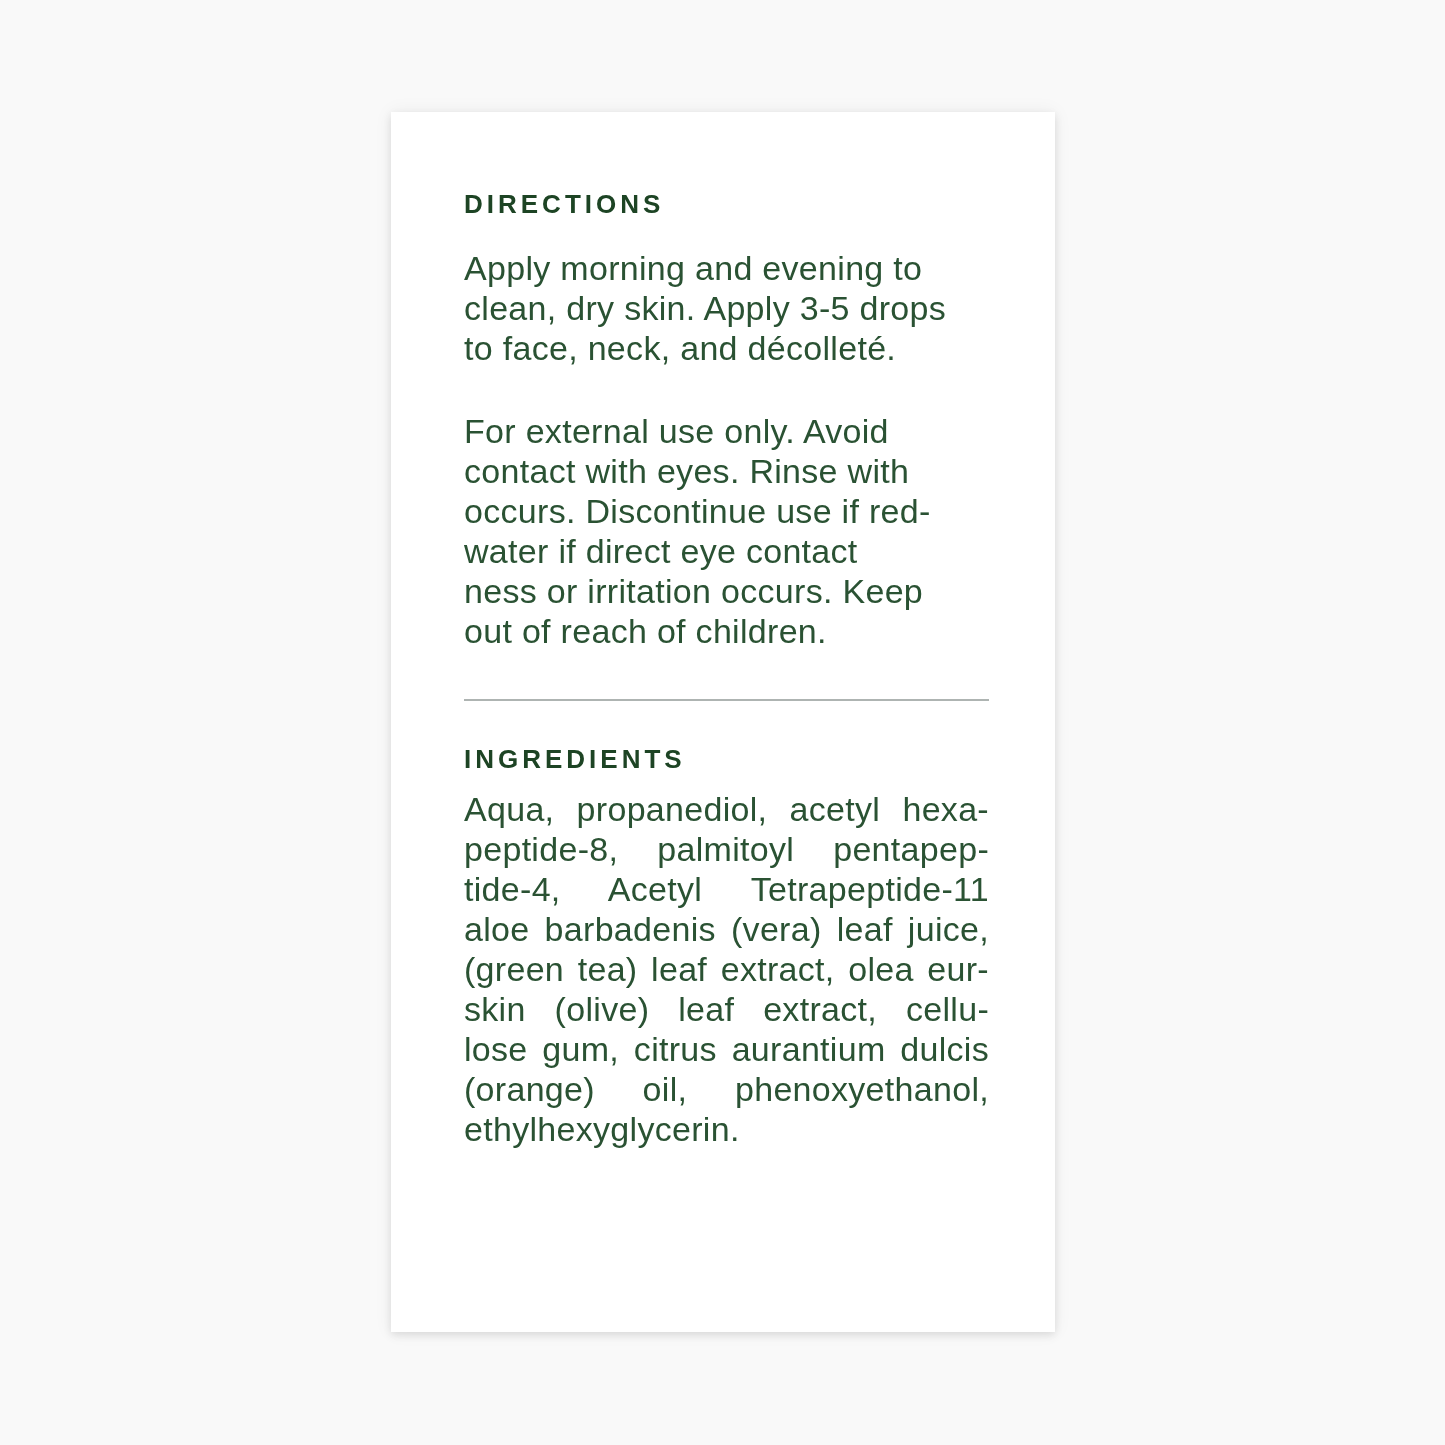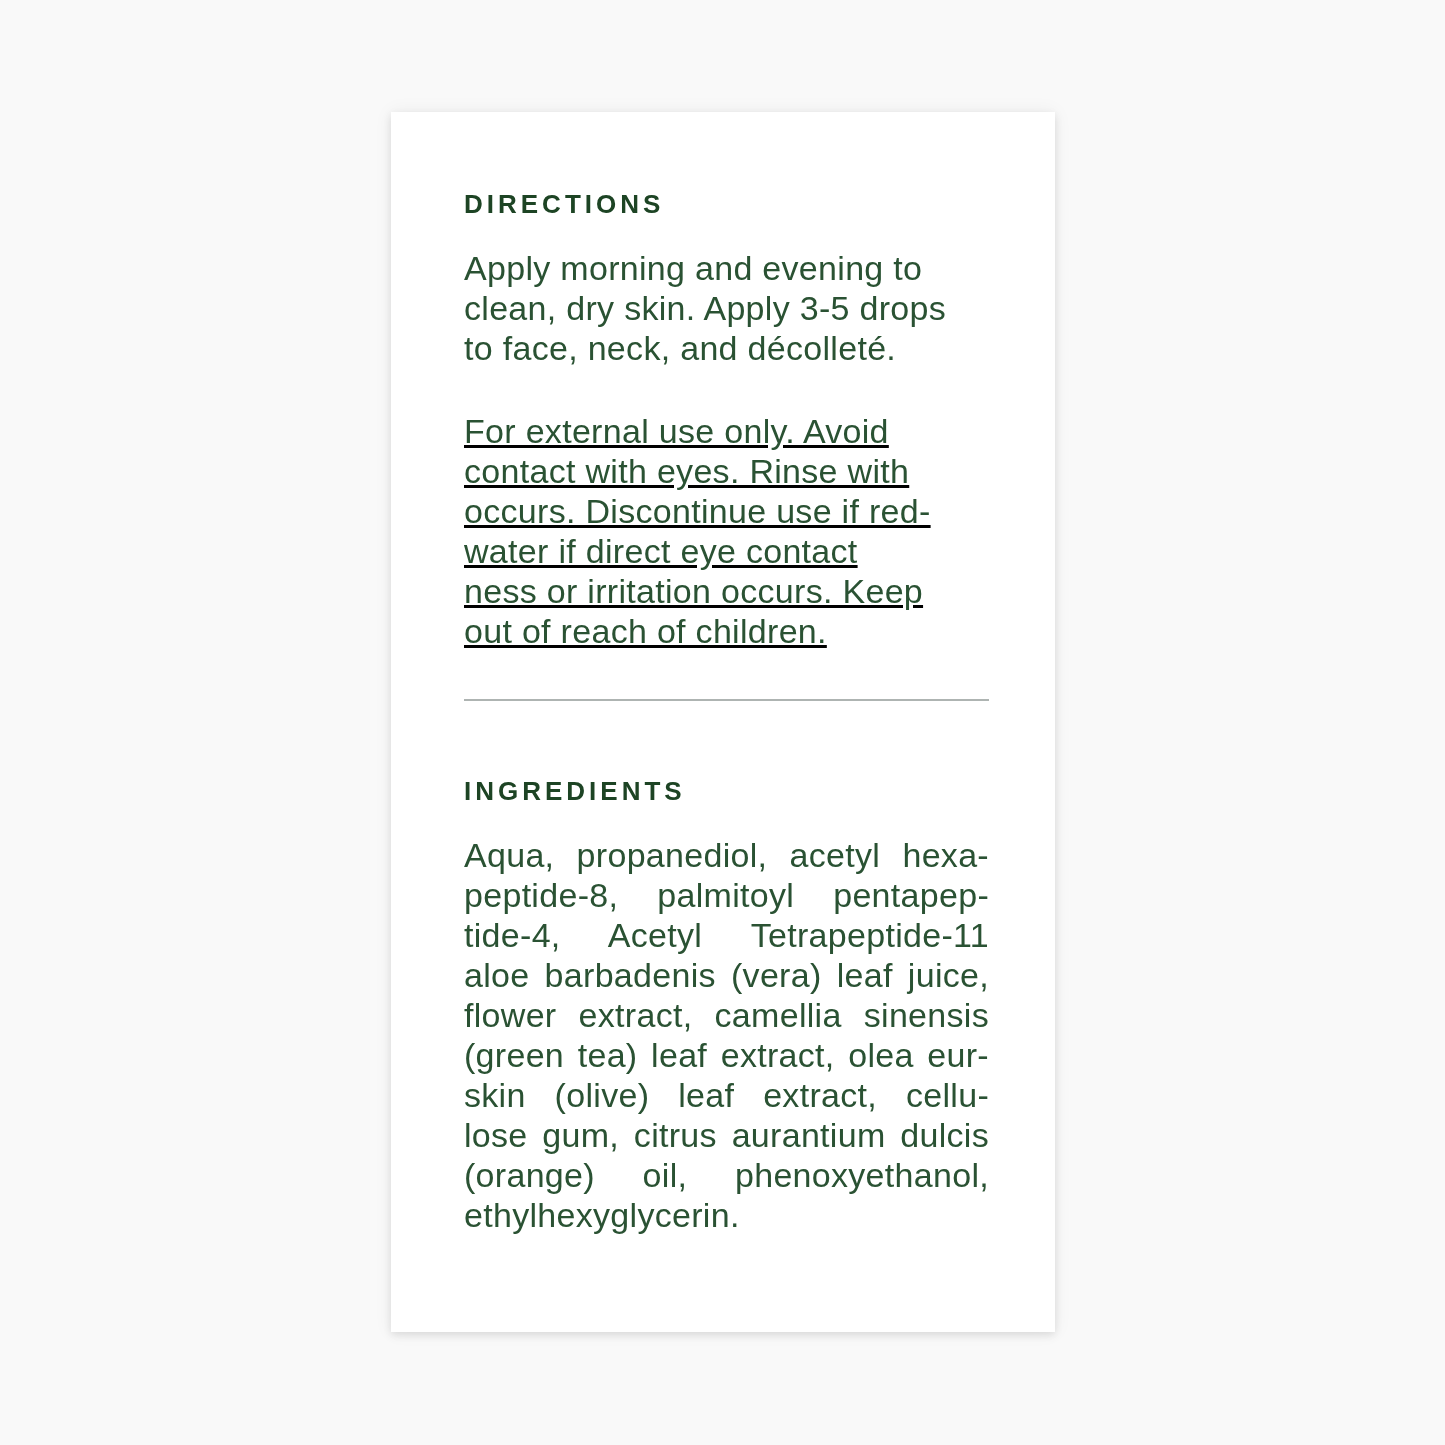--- a/index.html
+++ b/index.html
@@ -45,29 +45,29 @@
     line-height: 40px;
     letter-spacing: 0.3px;
     color: var(--body-text);
     text-align: left;
   }
   .jline {
     text-align: justify;
     text-align-last: justify;
   }
   .para-directions-1 { margin-top: 30px; }
-  .para-directions-2 { margin-top: 43px; text-decoration: underline; }
+  .para-directions-2 { margin-top: 43px; }
   .divider {
     margin-top: 48px;
     width: 100%;
     height: 0;
     border-top: 2px solid var(--divider);
   }
-  .ingredients-heading { margin-top: 76px; }
-  .para-ingredients { margin-top: 30px; }
+  .ingredients-heading { margin-top: 44px; }
+  .para-ingredients { margin-top: 16px; }
 </style>
 </head>
 <body>
 
 <div class="stage">
   <div class="card">
 
     <div class="section-heading">DIRECTIONS</div>
 
     <div class="para-directions-1">
@@ -87,21 +87,20 @@
 
     <div class="divider"></div>
 
     <div class="section-heading ingredients-heading">INGREDIENTS</div>
 
     <div class="para-ingredients">
       <div class="line jline">Aqua, propanediol, acetyl hexa-</div>
       <div class="line jline">peptide-8, palmitoyl pentapep-</div>
       <div class="line jline">tide-4, Acetyl Tetrapeptide-11</div>
       <div class="line jline">aloe barbadenis (vera) leaf juice,</div>
-      <div class="line jline">flower extract, camellia sinensis</div>
       <div class="line jline">(green tea) leaf extract, olea eur-</div>
       <div class="line jline">skin (olive) leaf extract, cellu-</div>
       <div class="line jline">lose gum, citrus aurantium dulcis</div>
       <div class="line jline">(orange) oil, phenoxyethanol,</div>
       <div class="line">ethylhexyglycerin.</div>
     </div>
 
   </div>
 </div>
 

